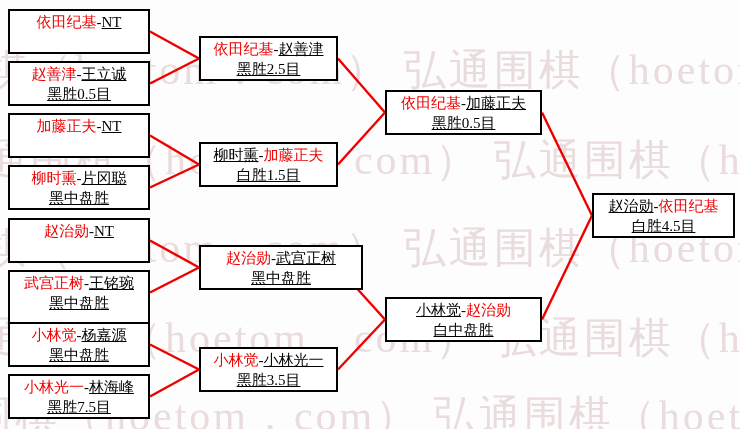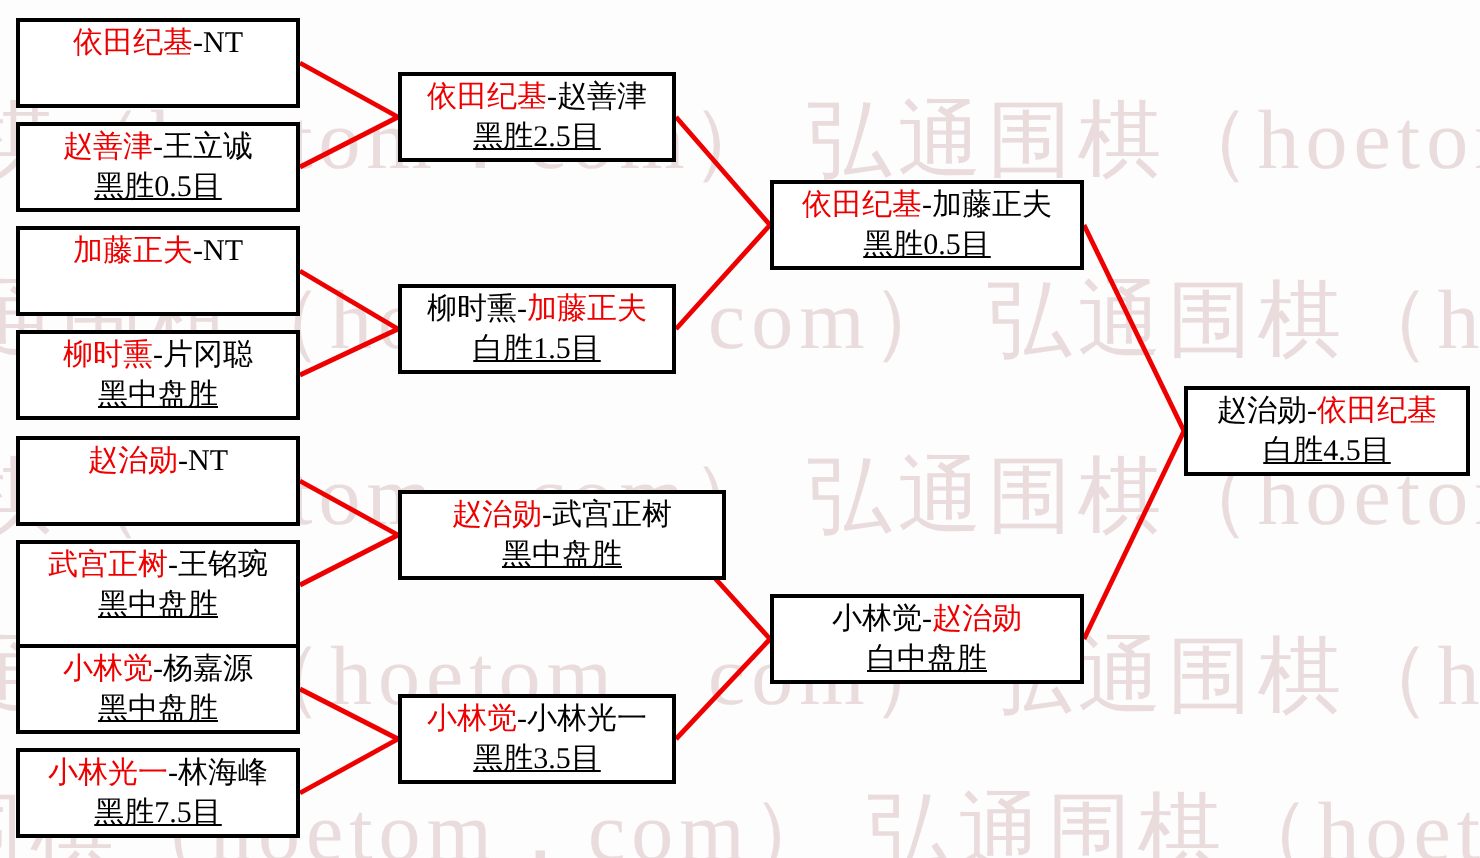--- a/index.html
+++ b/index.html
@@ -21,21 +21,21 @@
   }
   #connectors{position:absolute; left:0; top:0; z-index:1;}
   .connector{stroke:var(--red); stroke-width:2.4;}
   .box{
     position:absolute; z-index:2; box-sizing:border-box;
     background:var(--box_bg); border:2px solid var(--black);
     text-align:center; font-size:15px; line-height:20px;
     padding-top:1px; color:var(--black);
   }
   .red{color:var(--red);margin-top:20px;}
-  .blk{color:var(--black);}
+  .blk{color:var(--black);text-decoration:underline;}
   .l2{min-height:20px;text-decoration:underline;}
 </style>
 </head>
 <body>
 
 <div id="stage">
 
   <div class="wm-row" style="left:-150px;top:42px">弘通围棋（hoetom．com） 弘通围棋（hoetom．com） 弘通围棋（hoetom．com）</div>
   <div class="wm-row" style="left:-60px;top:132px">弘通围棋（hoetom．com） 弘通围棋（hoetom．com） 弘通围棋（hoetom．com）</div>
   <div class="wm-row" style="left:-150px;top:220px">弘通围棋（hoetom．com） 弘通围棋（hoetom．com） 弘通围棋（hoetom．com）</div>

